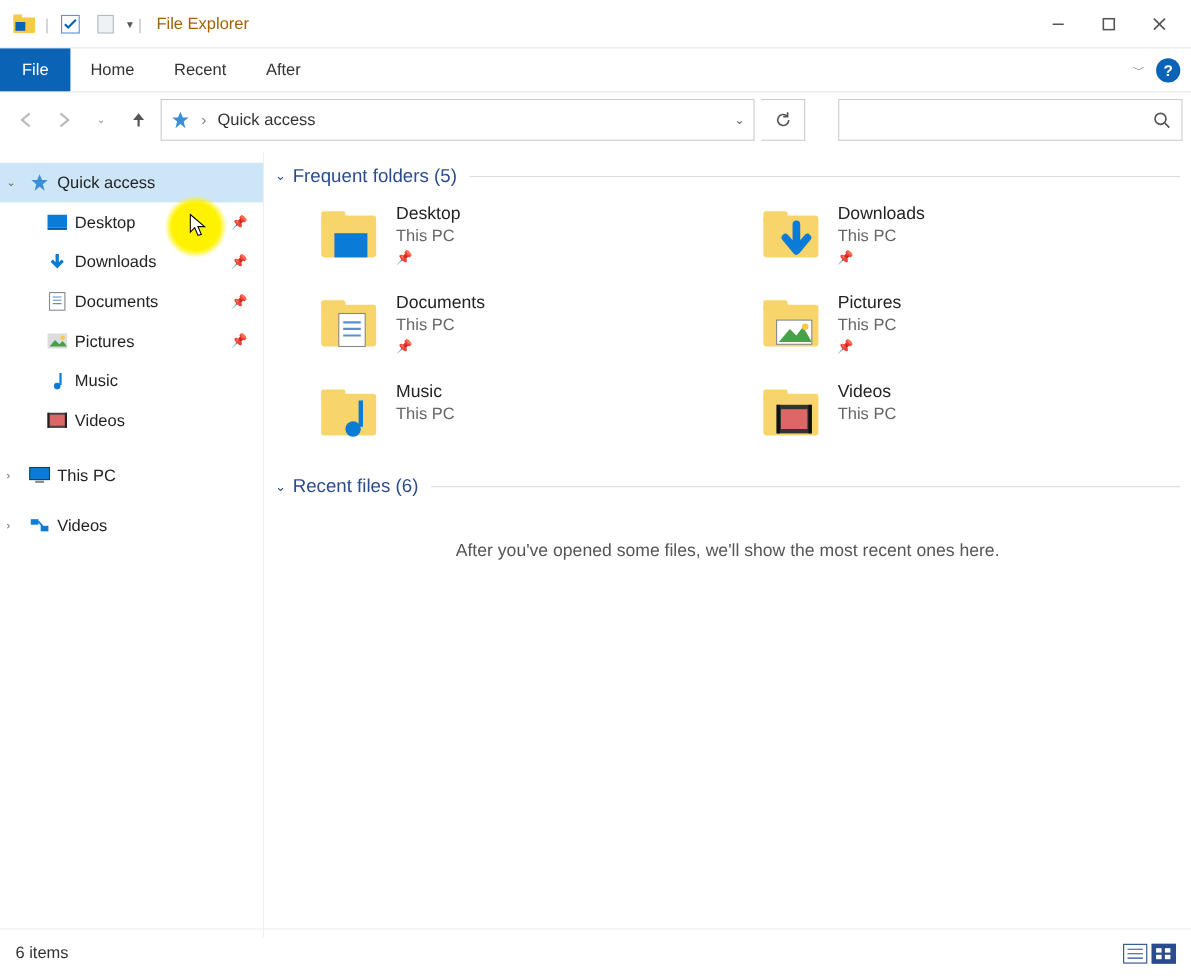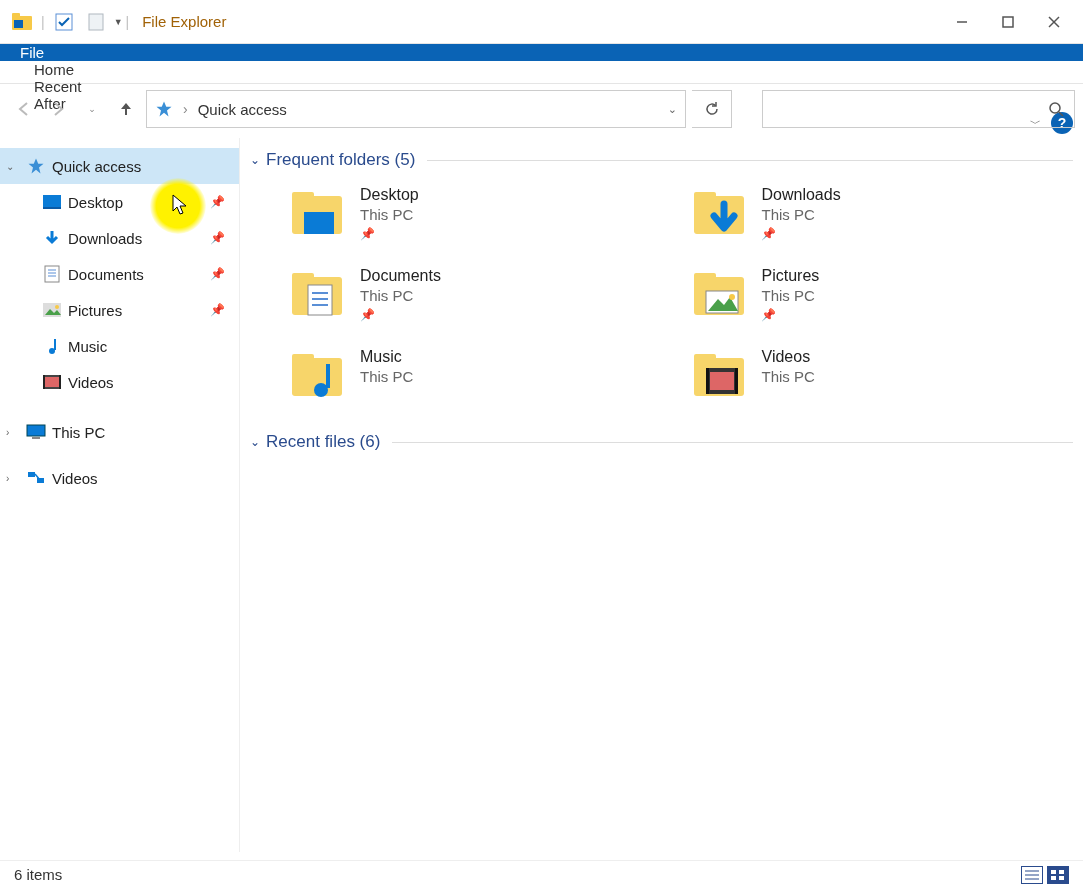--- a/index.html
+++ b/index.html
@@ -8,23 +8,23 @@
 
 .titlebar { height: 44px; display: flex; align-items: center; padding: 0 6px; border-bottom: 1px solid #e5e5e5; }
 .qat-icon { width: 24px; height: 24px; margin: 0 4px; display: flex; align-items: center; justify-content: center; }
 .qat-sep { color: #c0c0c0; margin: 0 3px; }
 .qat-drop { color: #555; font-size: 9px; margin-left: 2px; }
 .title-text { margin-left: 10px; color: #a16207; font-size: 15px; }
 .win-controls { margin-left: auto; display: flex; }
 .win-btn { width: 46px; height: 32px; display: flex; align-items: center; justify-content: center; color: #555; }
 
 
-.ribbon { height: 40px; display: flex; align-items: stretch; border-bottom: 1px solid #e5e5e5; flex-direction: column; }
+.ribbon { height: 40px; display: flex; align-items: stretch; border-bottom: 1px solid #e5e5e5; }
 .ribbon .file-tab { background: #0a63b5; color: #fff; padding: 0 20px; display: flex; align-items: center; font-size: 15px; }
-.ribbon .tab { padding: 0 34px; display: flex; align-items: center; color: #333; font-size: 15px; }
+.ribbon .tab { padding: 0 18px; display: flex; align-items: center; color: #333; font-size: 15px; }
 .ribbon-right { margin-left: auto; display: flex; align-items: center; padding-right: 10px; gap: 10px; }
 .help-circle { width: 22px; height: 22px; border-radius: 50%; background: #0a63b5; color: #fff; display: flex; align-items: center; justify-content: center; font-weight: bold; font-size: 14px; }
 
 
 .navrow { display: flex; align-items: center; padding: 6px 8px 10px 10px; gap: 6px; }
 .nav-btn { width: 28px; height: 28px; display: flex; align-items: center; justify-content: center; color: #888; }
 .nav-btn.active { color: #555; }
 .addr { flex: 0 0 540px; height: 38px; border: 1px solid #ccc; display: flex; align-items: center; padding: 0 8px; gap: 10px; }
 .addr-text { font-size: 15px; color: #333; }
 .addr-right { margin-left: auto; display:flex; align-items:center; gap:4px;}
@@ -49,21 +49,21 @@
 .folder-grid { display: grid; grid-template-columns: 1fr 1fr; column-gap: 20px; row-gap: 26px; margin: 16px 0 30px 40px; }
 .folder-item { display: flex; align-items: flex-start; gap: 16px; }
 .folder-thumb { width: 54px; height: 54px; position: relative; }
 .folder-shape { position:absolute; inset:0; }
 .folder-name { font-size: 16px; color: #222; }
 .folder-sub { font-size: 15px; color: #666; margin-top: 2px; }
 .pin-small { color: #888; font-size: 12px; margin-top: 4px; display:inline-block; }
 .recent-msg { text-align: center; color: #555; font-size: 16px; margin-top: 40px; }
 
 
-.statusbar { position: absolute; bottom: 0; left: 0; right: 0; height: 28px; border-top: 1px solid #eee; display: flex; align-items: center; padding: 0 14px; font-size: 15px; color: #333; }
+.statusbar { position: absolute; bottom: 0; left: 0; right: 0; height: 44px; border-top: 1px solid #eee; display: flex; align-items: center; padding: 0 14px; font-size: 15px; color: #333; }
 .view-toggles { margin-left: auto; display:flex; gap:4px; }
 .view-toggle { width:22px; height:18px; border:1px solid #2a4b8d; display:flex; }
 .view-toggle.active { background:#2a4b8d; }
 
 
 .cursor-hl { position: absolute; width: 56px; height: 56px; border-radius: 50%; background: radial-gradient(circle,#fff200 0%, #fff200 55%, rgba(255,242,0,0) 72%); left: 150px; top: 178px; z-index: 50; pointer-events:none; }
 .cursor-arrow { position:absolute; left: 172px; top: 194px; z-index:51; font-size:20px; color:#000; pointer-events:none; }
 
 
 svg { display:block; }
@@ -380,20 +380,21 @@
           <div class="folder-sub">This PC</div>
         </div>
       </div>
     </div>
 
     <div class="section-header">
       <span style="margin-right:6px;font-size:12px;">⌄</span>
       <span>Recent files (6)</span>
       <span class="rule"></span>
     </div>
+    <div class="recent-msg">After you've opened some files, we'll show the most recent ones here.</div>
   </div>
 </div>
 
 <div class="cursor-hl"></div>
 <div class="cursor-arrow">
   <svg width="18" height="22" viewBox="0 0 18 22">
       <path d="M1 1 L1 17 L5 13 L8 20 L11 19 L8 12 L14 12 Z" fill="#fff" stroke="#000" stroke-width="1"></path>
     </svg>
 </div>
 

